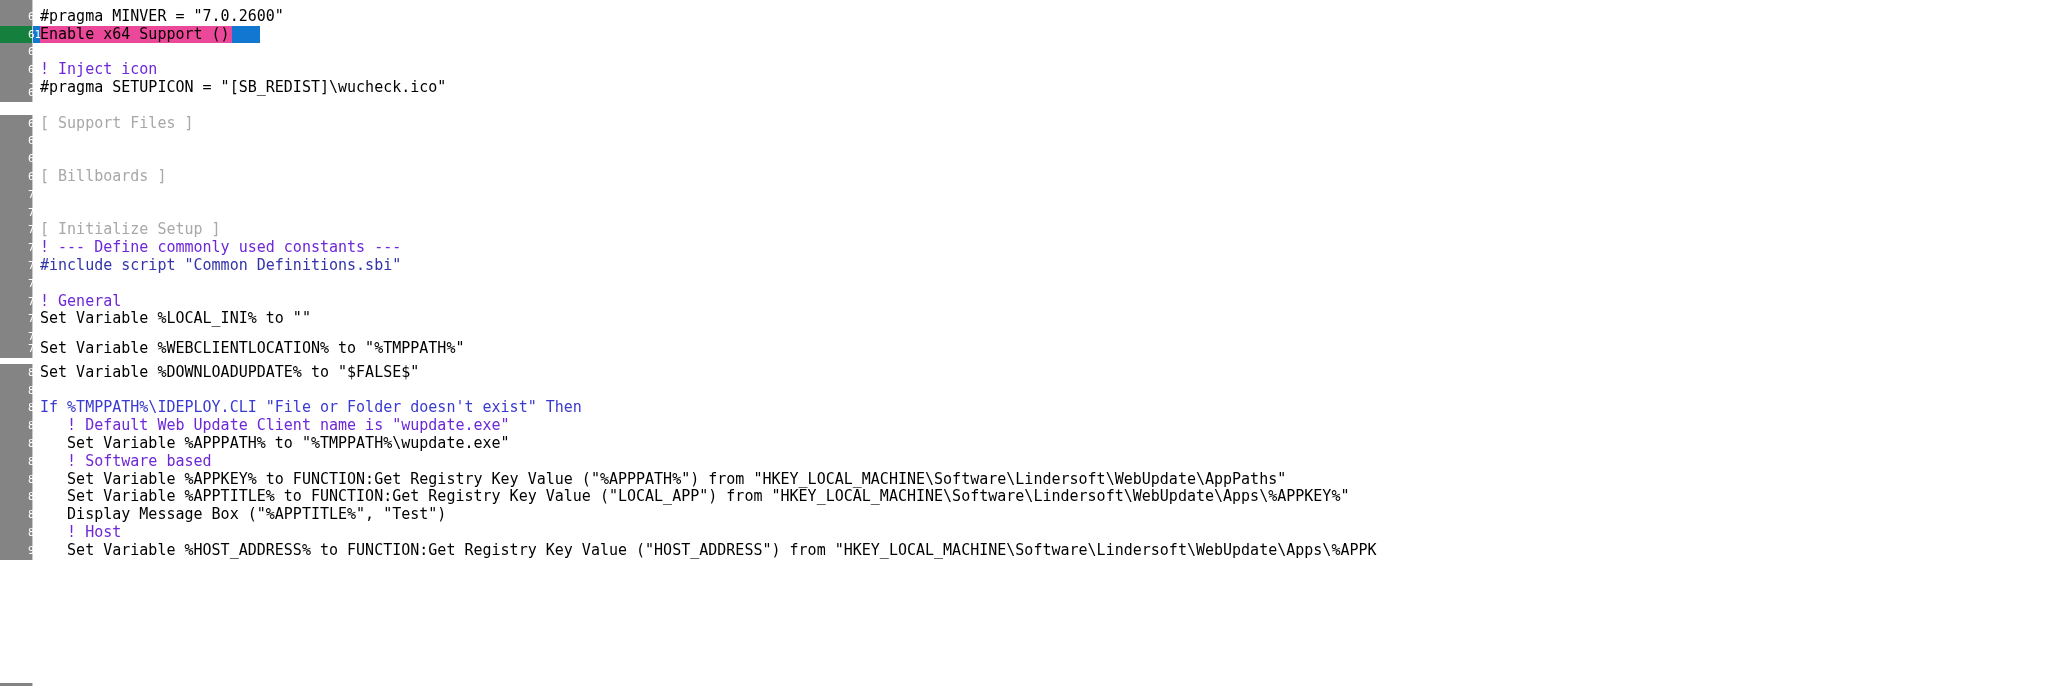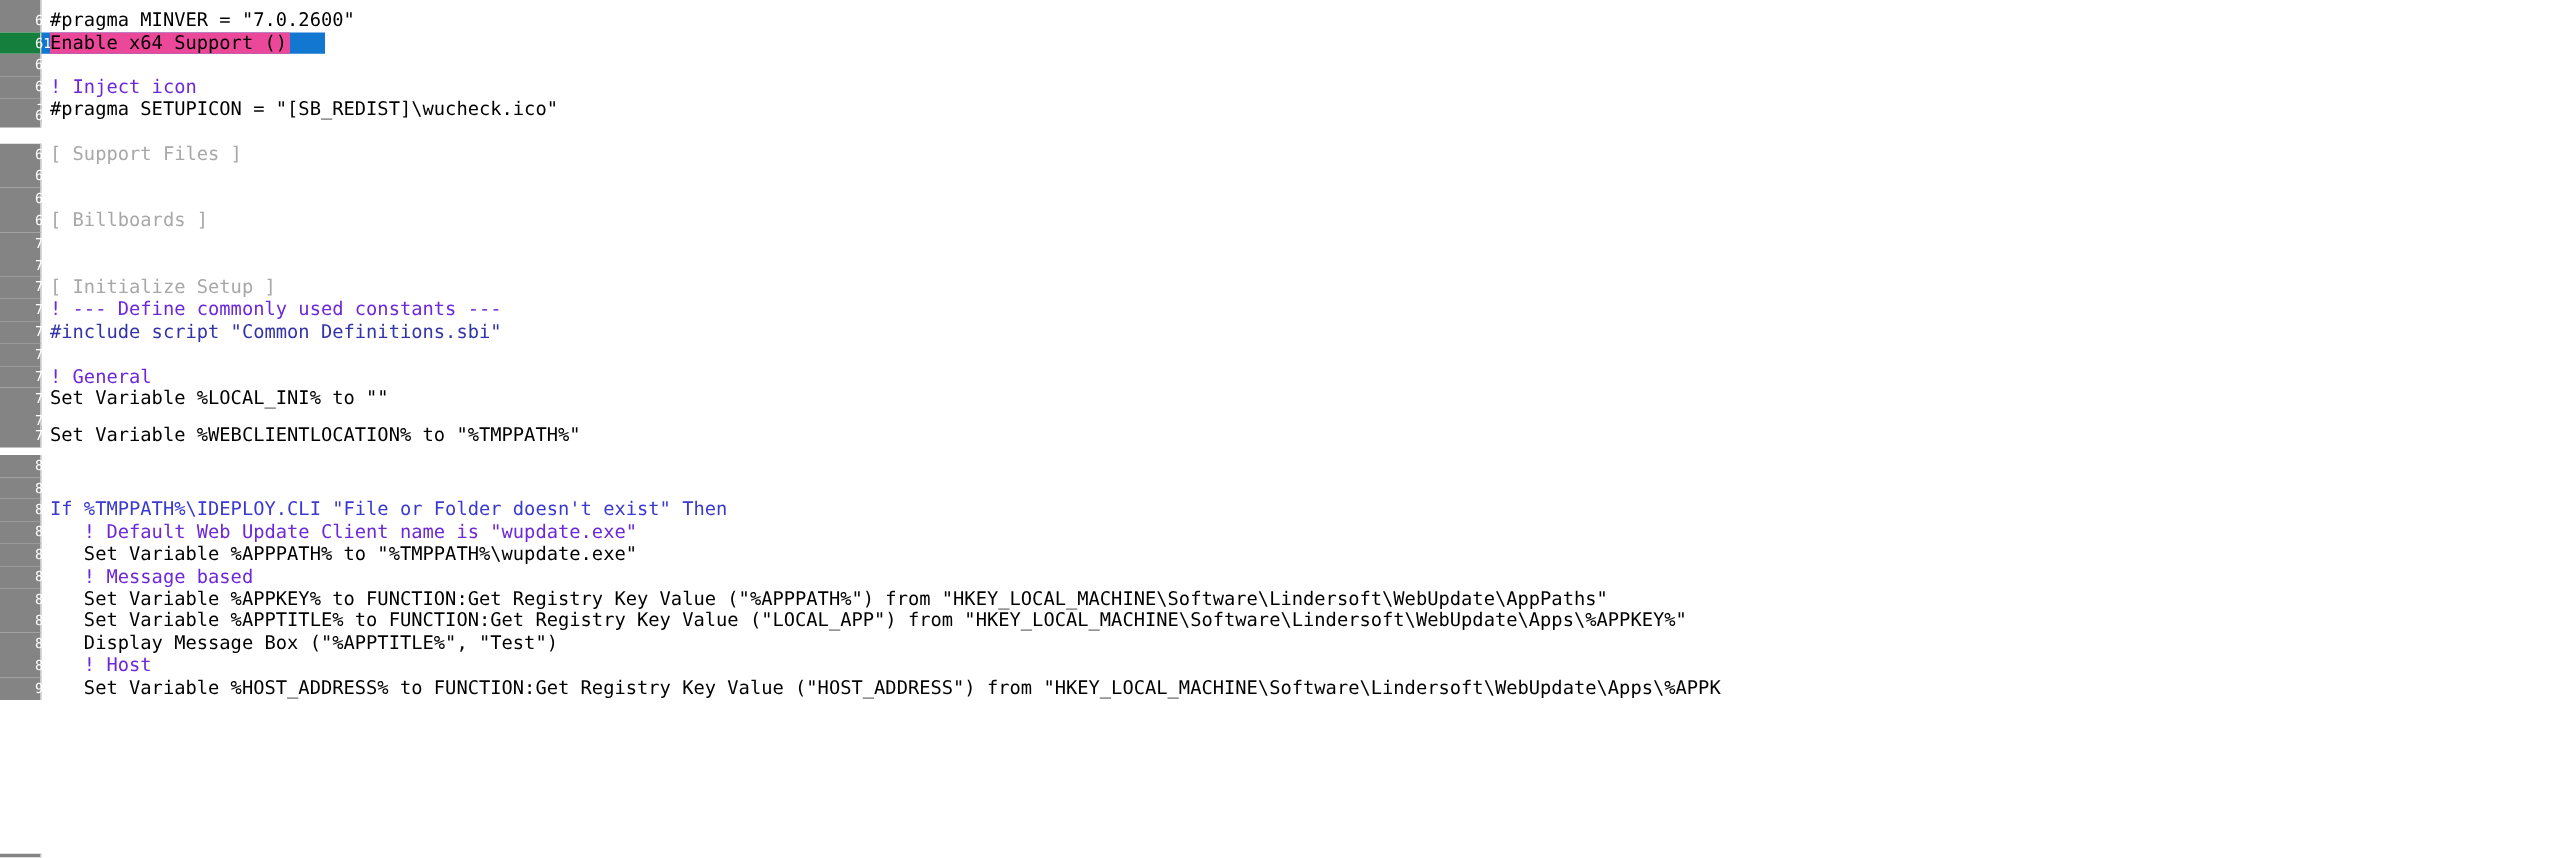--- a/index.html
+++ b/index.html
@@ -159,26 +159,26 @@
       <div class="line" style="position: absolute; top: 181.8px; left: 0px; width: 2058px;"><div class="gutter">70</div><div class="code"><span class="tok-plain"></span></div></div>
       <div class="line" style="position: absolute; top: 199.6px; left: 0px; width: 2058px;"><div class="gutter">71</div><div class="code"><span class="tok-plain"></span></div></div>
       <div class="line" style="position: absolute; top: 217.4px; left: 0px; width: 2058px;"><div class="gutter">72</div><div class="code"><span class="tok-section">[ Initialize Setup ]</span></div></div>
       <div class="line" style="position: absolute; top: 235.2px; left: 0px; width: 2058px;"><div class="gutter">73</div><div class="code"><span class="tok-comment">! --- Define commonly used constants ---</span></div></div>
       <div class="line" style="position: absolute; top: 253px; left: 0px; width: 2058px;"><div class="gutter">74</div><div class="code"><span class="tok-directive">#include script "Common Definitions.sbi"</span></div></div>
       <div class="line" style="position: absolute; top: 270.8px; left: 0px; width: 2058px;"><div class="gutter">75</div><div class="code"><span class="tok-plain"></span></div></div>
       <div class="line" style="position: absolute; top: 288.6px; left: 0px; width: 2058px;"><div class="gutter">76</div><div class="code"><span class="tok-comment">! General</span></div></div>
       <div class="line" style="position: absolute; top: 306.4px; left: 0px; width: 2058px;"><div class="gutter">77</div><div class="code"><span class="tok-plain">Set Variable %LOCAL_INI% to ""</span></div></div>
       <div class="line" style="position: absolute; top: 324.2px; left: 0px; width: 2058px;"><div class="gutter">78</div></div>
       <div class="line" style="position: absolute; top: 336px; left: 0px; width: 1688px;"><div class="gutter">79</div><div class="code"><span class="tok-plain">Set Variable %WEBCLIENTLOCATION% to "%TMPPATH%"</span></div></div>
-      <div class="line" style="position: absolute; top: 359.8px; left: 0px; width: 2058px;"><div class="gutter">80</div></div>
+      <div class="line" style="position: absolute; top: 359.8px; left: 0px; width: 2058px;"><div class="gutter">80</div><div class="code"><span class="tok-plain">Set Variable %DOWNLOADUPDATE% to "$FALSE$"</span></div></div>
       <div class="line" style="position: absolute; top: 377.6px; left: 0px; width: 2058px;"><div class="gutter">81</div><div class="code"><span class="tok-plain"></span></div></div>
       <div class="line" style="position: absolute; top: 395.4px; left: 0px; width: 2058px;"><div class="gutter">82</div><div class="code"><span class="tok-keyword">If %TMPPATH%\IDEPLOY.CLI "File or Folder doesn't exist" Then</span></div></div>
       <div class="line" style="position: absolute; top: 413.2px; left: 0px; width: 2058px;"><div class="gutter">83</div><div class="code"><span class="tok-comment">   ! Default Web Update Client name is "wupdate.exe"</span></div></div>
       <div class="line" style="position: absolute; top: 431px; left: 0px; width: 2058px;"><div class="gutter">84</div><div class="code"><span class="tok-plain">   Set Variable %APPPATH% to "%TMPPATH%\wupdate.exe"</span></div></div>
-      <div class="line" style="position: absolute; top: 448.8px; left: 0px; width: 2058px;"><div class="gutter">85</div><div class="code"><span class="tok-comment">   ! Message based</span></div></div>
+      <div class="line" style="position: absolute; top: 448.8px; left: 0px; width: 2058px;"><div class="gutter">85</div><div class="code"><span class="tok-comment">   ! Software based</span></div></div>
       <div class="line" style="position: absolute; top: 466.6px; left: 0px; width: 2058px;"><div class="gutter">86</div><div class="code"><span class="tok-plain">   Set Variable %APPKEY% to FUNCTION:Get Registry Key Value ("%APPPATH%") from "HKEY_LOCAL_MACHINE\Software\Lindersoft\WebUpdate\AppPaths"</span></div></div>
       <div class="line" style="position: absolute; top: 484.4px; left: 0px; width: 2058px;"><div class="gutter">87</div><div class="code"><span class="tok-plain">   Set Variable %APPTITLE% to FUNCTION:Get Registry Key Value ("LOCAL_APP") from "HKEY_LOCAL_MACHINE\Software\Lindersoft\WebUpdate\Apps\%APPKEY%"</span></div></div>
       <div class="line" style="position: absolute; top: 502.2px; left: 0px; width: 2058px;"><div class="gutter">88</div><div class="code"><span class="tok-plain">   Display Message Box ("%APPTITLE%", "Test")</span></div></div>
       <div class="line" style="position: absolute; top: 520px; left: 0px; width: 2058px;"><div class="gutter">89</div><div class="code"><span class="tok-comment">   ! Host</span></div></div>
       <div class="line" style="position: absolute; top: 537.8px; left: 0px; width: 2058px;"><div class="gutter">90</div><div class="code"><span class="tok-plain">   Set Variable %HOST_ADDRESS% to FUNCTION:Get Registry Key Value ("HOST_ADDRESS") from "HKEY_LOCAL_MACHINE\Software\Lindersoft\WebUpdate\Apps\%APPK</span></div></div>
     </div>
 
   <div class="bottom-fade">
     <div class="gutter-cap"></div>
   </div>

